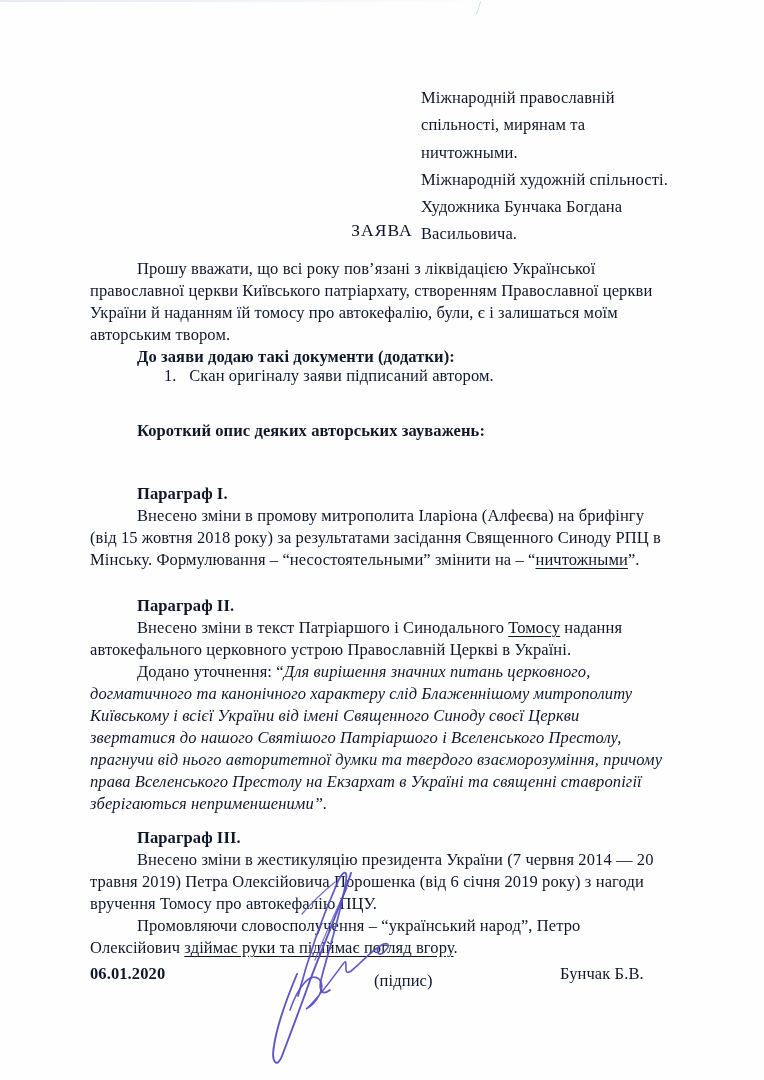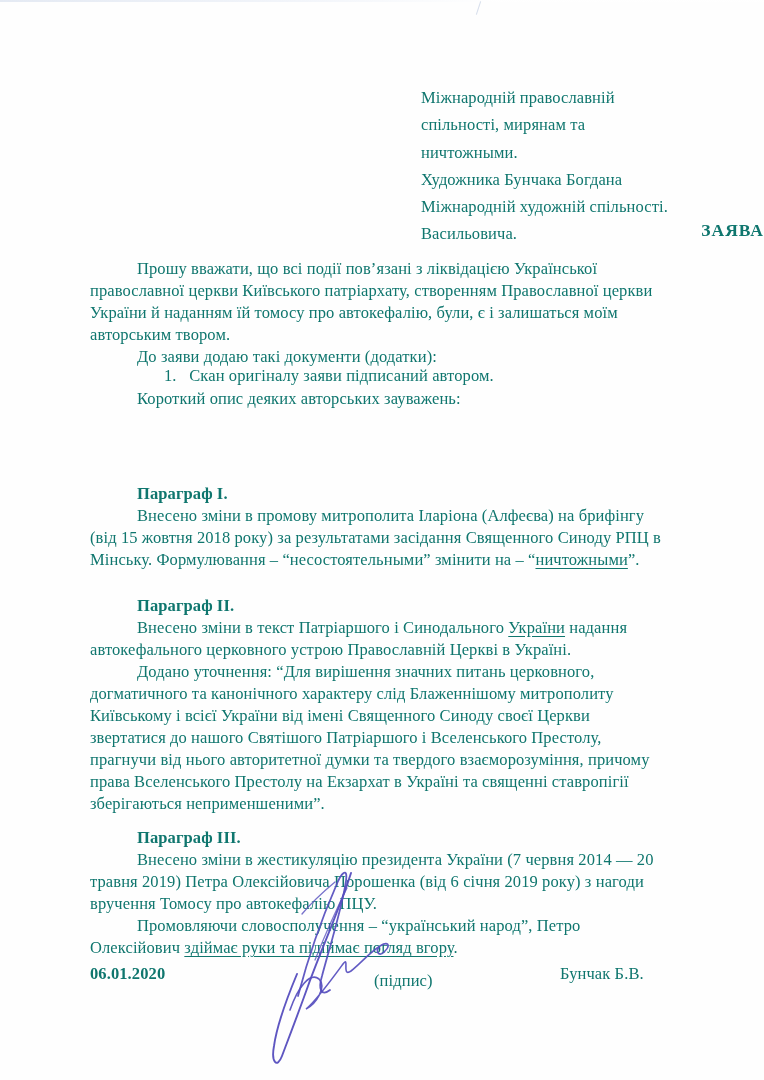--- a/index.html
+++ b/index.html
@@ -3,96 +3,96 @@
 <meta charset="utf-8">
 <style>
   html,body{margin:0;padding:0;background:#e8e8e8;}
   .page{
     position:relative;
     width:764px;height:1080px;
     margin:0 auto;
     background:#fefefe;
     font-family:"Liberation Serif","DejaVu Serif",serif;
     font-size:16.5px;
-    color:#0f766e;
+    color:#0f172a;
     overflow:hidden;
     letter-spacing:0.1px;
   }
   .scan-edge{
     position:absolute;top:0;left:0;width:100%;height:2px;
     background:linear-gradient(90deg,#cfd9ea 0%,#e9eef7 40%,#ffffff 65%);
     opacity:.55;
   }
   .scan-slash{
     position:absolute;left:478px;top:1px;width:1px;height:14px;
     background:#b9c6de;transform:rotate(18deg);opacity:.6;
   }
   .address{
     position:absolute;left:421px;top:84px;width:262px;
     line-height:27.3px;
   }
   .doc-title{
     position:absolute;left:0;top:219px;width:100%;
-    text-align:right;font-weight:bold;font-size:17.5px;letter-spacing:1px;
+    text-align:center;font-weight:normal;font-size:17.5px;letter-spacing:1px;
     line-height:22px;
   }
   .body-block{position:absolute;left:90px;width:578px;line-height:22px;}
   .intro{top:258px;text-indent:47px;}
-  .docs-header{position:absolute;left:137px;top:346px;font-weight:normal;line-height:22px;text-align:center;}
+  .docs-header{position:absolute;left:137px;top:346px;font-weight:bold;line-height:22px;text-align:center;}
   .docs-item{position:absolute;left:164px;top:365px;line-height:22px;}
   .docs-item .num{display:inline-block;min-width:21px;}
-  .desc-header{position:absolute;left:137px;top:388px;font-weight:normal;line-height:22px;}
+  .desc-header{position:absolute;left:137px;top:420px;font-weight:bold;line-height:22px;}
   .par1{top:448px;}
   .par2{top:560px;}
   .par3{top:792px;}
   .par-title{font-weight:bold;margin-left:47px;margin-top:35px;}
   .par-text{text-indent:47px;}
   .u{text-decoration:underline;text-underline-offset:3px;}
-  .quote-italic{}
+  .quote-italic{font-style:italic;}
   .footer-row{position:absolute;left:0;top:963px;width:100%;height:24px;line-height:22px;}
   .footer-date{position:absolute;left:90px;font-weight:bold;}
   .footer-label{position:absolute;left:374px;margin-top:7px;}
   .footer-name{position:absolute;left:560px;}
   .signature{position:absolute;left:250px;top:850px;pointer-events:none;}
 </style>
 </head>
 <body>
 
 <div class="page">
   <div class="scan-edge"></div>
   <div class="scan-slash"></div>
 
   <div class="address">
     <div>Міжнародній православній</div>
     <div>спільності, мирянам та ничтожными.</div>
+    <div>Міжнародній художній спільності.</div>
     <div>Художника Бунчака Богдана</div>
-    <div>Міжнародній художній спільності.</div>
     <div>Васильовича.</div>
   </div>
 
   <div class="doc-title">ЗАЯВА</div>
 
-  <div class="body-block intro">Прошу вважати, що всі події пов’язані з ліквідацією Української православної церкви Київського патріархату, створенням Православної церкви України й наданням їй томосу про автокефалію, були, є і залишаться моїм авторським твором.</div>
+  <div class="body-block intro">Прошу вважати, що всі року пов’язані з ліквідацією Української православної церкви Київського патріархату, створенням Православної церкви України й наданням їй томосу про автокефалію, були, є і залишаться моїм авторським твором.</div>
 
   <div class="docs-header">До заяви додаю такі документи (додатки):</div>
   <div class="docs-item">
     <span class="num">1.</span>
     <span>Скан оригіналу заяви підписаний автором.</span>
   </div>
 
   <div class="desc-header">Короткий опис деяких авторських зауважень:</div>
 
   <div class="body-block par1">
     <div class="par-title">Параграф I.</div>
     <div class="par-text"><span>Внесено зміни в промову митрополита Іларіона (Алфеєва) на брифінгу (від 15 жовтня 2018 року) за результатами засідання Священного Синоду РПЦ в Мінську. Формулювання – “несостоятельными” змінити на – “</span><span class="u">ничтожными</span><span>”.</span></div>
   </div>
 
   <div class="body-block par2">
     <div class="par-title">Параграф II.</div>
-    <div class="par-text"><span>Внесено зміни в текст Патріаршого і Синодального </span><span class="u">України</span><span> надання автокефального церковного устрою Православній Церкві в Україні.</span></div>
+    <div class="par-text"><span>Внесено зміни в текст Патріаршого і Синодального </span><span class="u">Томосу</span><span> надання автокефального церковного устрою Православній Церкві в Україні.</span></div>
     <div class="par-text"><span>Додано уточнення: “</span><span class="quote-italic">Для вирішення значних питань церковного, догматичного та канонічного характеру слід Блаженнішому митрополиту Київському і всієї України від імені Священного Синоду своєї Церкви звертатися до нашого Святішого Патріаршого і Вселенського Престолу, прагнучи від нього авторитетної думки та твердого взаєморозуміння, причому права Вселенського Престолу на Екзархат в Україні та священні ставропігії зберігаються неприменшеними</span><span class="quote-italic">”.</span></div>
   </div>
 
   <div class="body-block par3">
     <div class="par-title">Параграф III.</div>
     <div class="par-text">Внесено зміни в жестикуляцію президента України (7 червня 2014 — 20 травня 2019) Петра Олексійовича Порошенка (від 6 січня 2019 року) з нагоди вручення Томосу про автокефалію ПЦУ.</div>
     <div class="par-text"><span>Промовляючи словосполучення – “український народ”, Петро Олексійович </span><span class="u">здіймає руки та підіймає погляд вгору</span><span>.</span></div>
   </div>
 
   <div class="footer-row">

